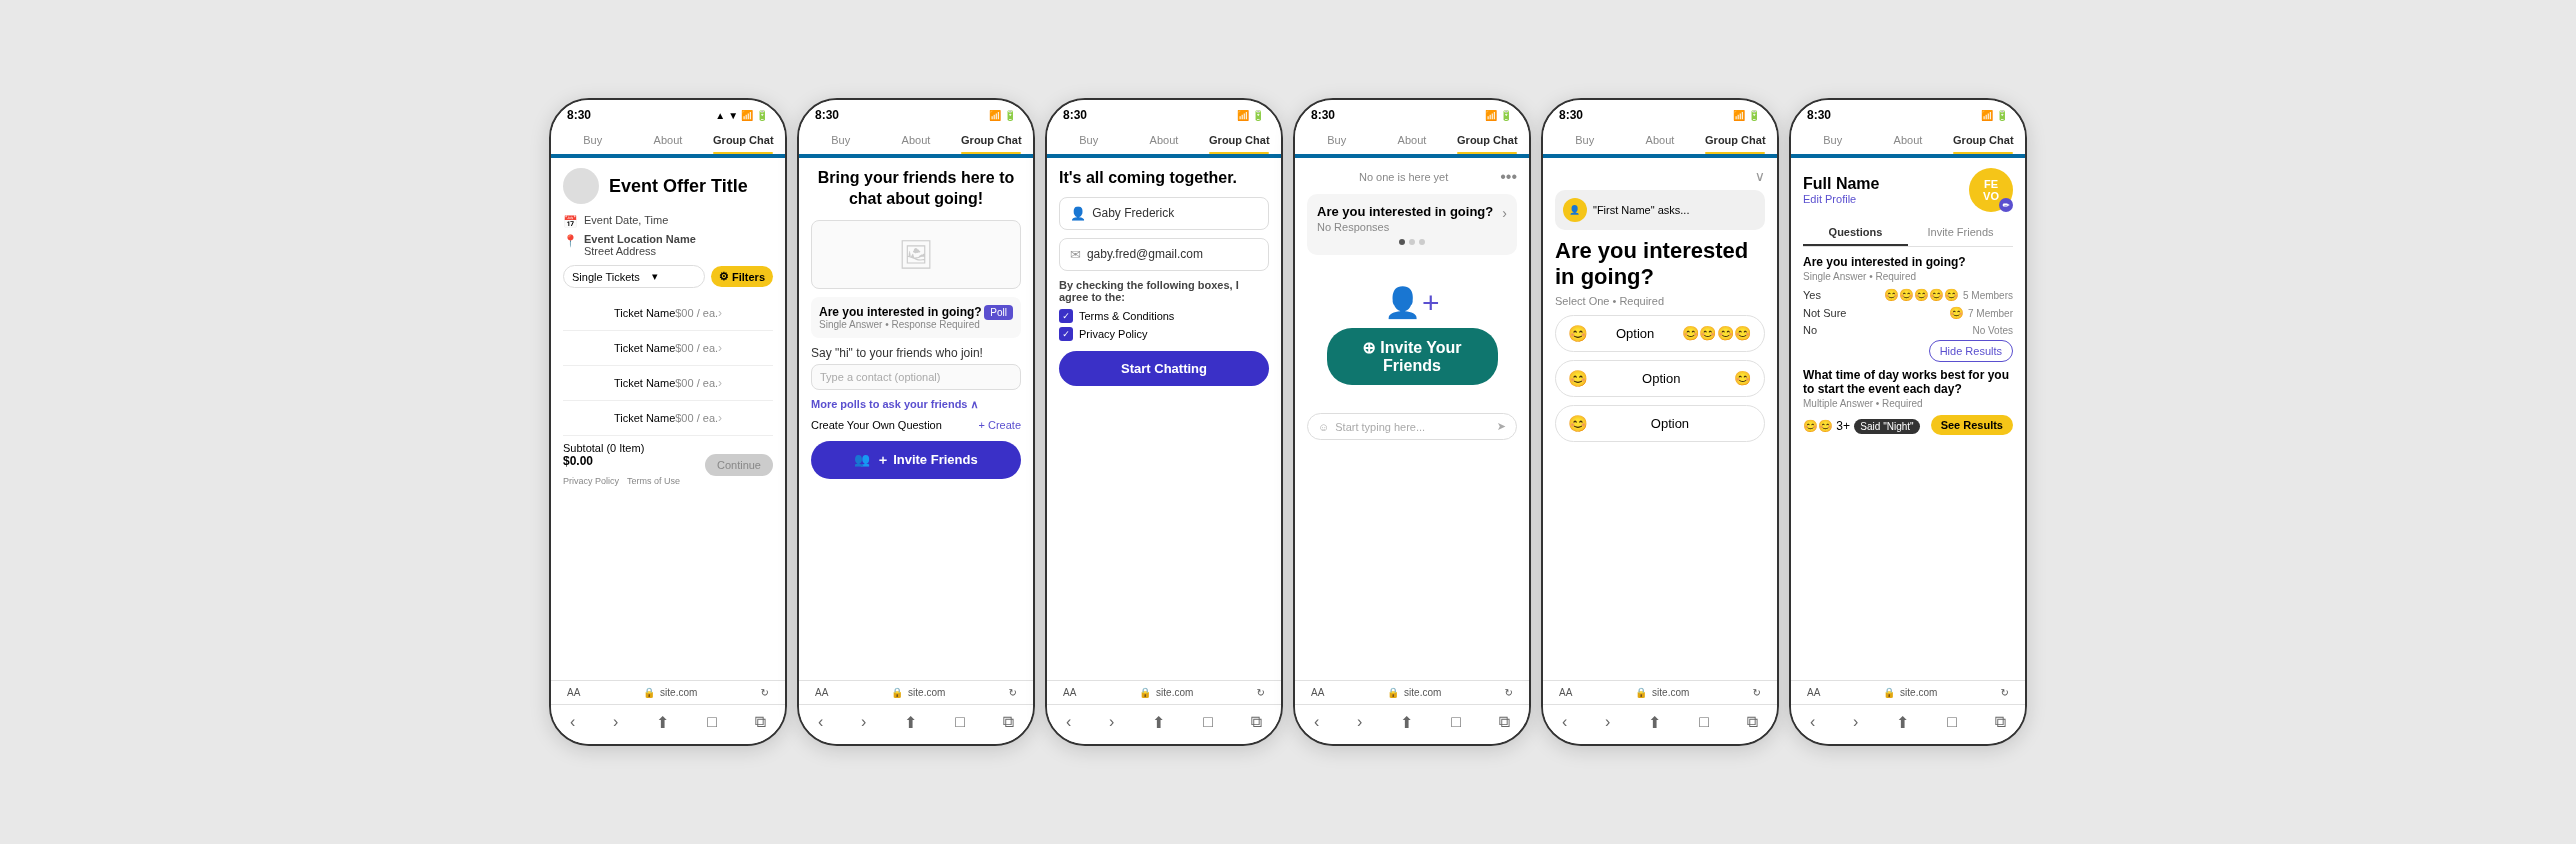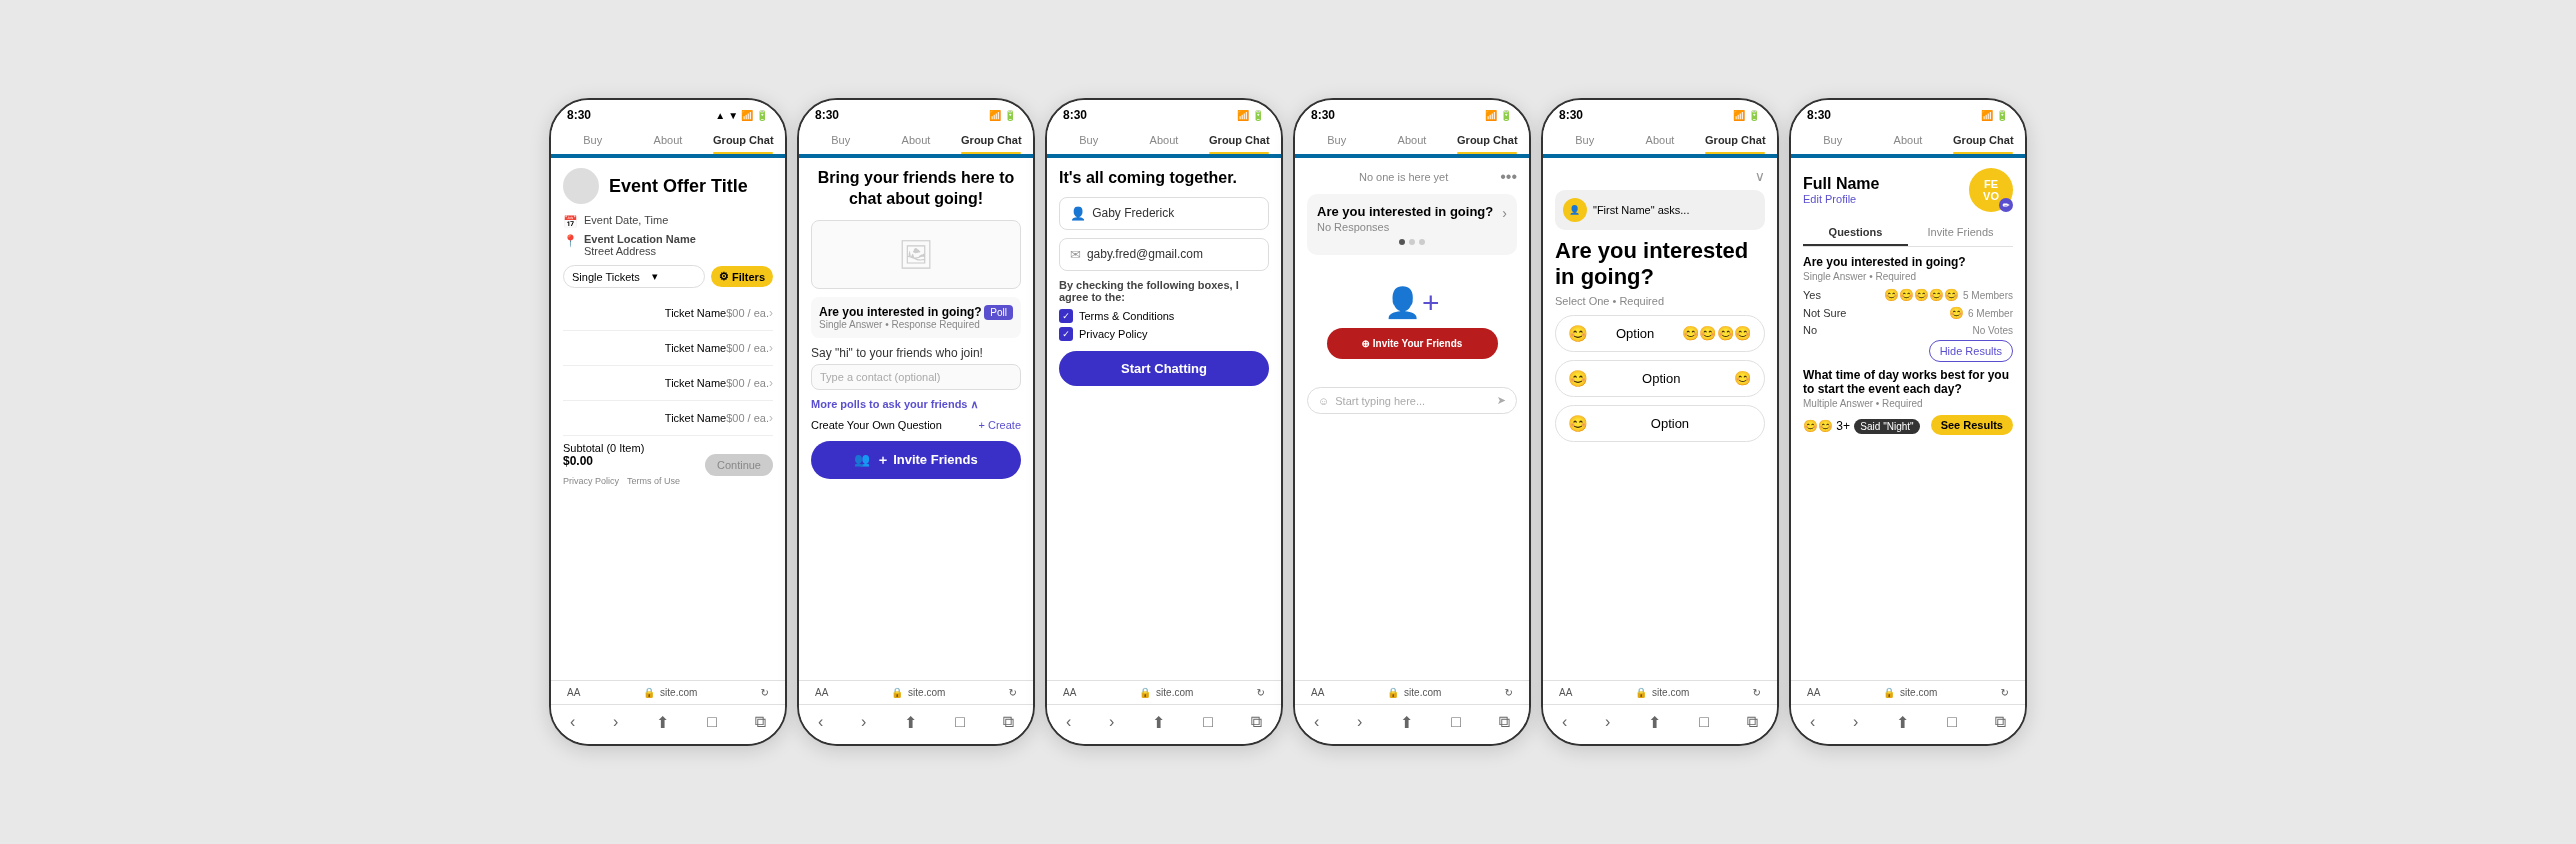--- a/index.html
+++ b/index.html
@@ -111,21 +111,21 @@
       display: flex; align-items: flex-end; gap: 12px;
       border: 1px solid #ddd; border-radius: 20px;
       padding: 4px 8px; font-size: 11px; flex: 1;
     }
     .filter-btn {
       background: #f5c518; border: none; border-radius: 20px;
       padding: 4px 8px; font-size: 11px; font-weight: 600;
       display: flex; align-items: center; gap: 3px; cursor: pointer;
     }
     .ticket-row {
-      display: flex; justify-content: flex-end; align-items: center;
+      display: flex; justify-content: center; align-items: center;
       padding: 10px 0; border-bottom: 1px solid #eee; font-size: 11px;
     }
     .ticket-row .price { color: #888; }
     .ticket-row-name { font-weight: 500; }
     .chevron { font-size: 12px; color: #bbb; }
     .subtotal { font-size: 11px; margin-top: 6px; }
     .subtotal .amount { font-size: 12px; font-weight: 600; }
     .continue-btn {
       background: #ccc; border-radius: 20px; padding: 5px 12px;
       font-size: 11px; color: #888; float: right; border: none;
@@ -201,22 +201,22 @@
     .poll-answer { font-size: 11px; color: #888; margin-bottom: 6px; }
     .poll-dots { display: flex; gap: 4px; justify-content: center; margin-top: 4px; }
     .poll-dot { width: 6px; height: 6px; border-radius: 50%; background: #ccc; }
     .poll-dot.active { background: #555; }
     .poll-arrow { font-size: 14px; color: #888; cursor: pointer; }
     .empty-state { text-align: center; padding: 20px 10px; }
     .empty-icon { font-size: 30px; color: #5a4fcf; margin-bottom: 8px; }
     .empty-text { font-size: 12px; color: #444; line-height: 1.4; margin-bottom: 12px; }
     .invite-btn-outline {
       width: 90%; margin: 0 auto; display: flex;
-      background: #b91c1c; color: #fff; border: none;
-      border-radius: 25px; padding: 10px; font-size: 10px; font-weight: 600;
+      background: #0f766e; color: #fff; border: none;
+      border-radius: 25px; padding: 10px; font-size: 16px; font-weight: 600;
       cursor: pointer; align-items: center; justify-content: center; gap: 6px;
     }
     .chat-input-bar {
       display: flex; align-items: center; gap: 6px;
       border: 1px solid #ddd; border-radius: 20px; padding: 6px 10px;
       margin-top: 8px; font-size: 11px; color: #aaa;
     }
 
     
     .p5-header { display: flex; justify-content: flex-end; margin-bottom: 6px; }
@@ -597,21 +597,21 @@
         <span class="answer-label">Yes</span>
         <span class="answer-count">
           <span class="emoji-count">😊😊😊😊😊</span>
           <span>5 Members</span>
         </span>
       </div>
       <div class="answer-row">
         <span class="answer-label">Not Sure</span>
         <span class="answer-count">
           <span class="emoji-count">😊</span>
-          <span>6 Member</span>
+          <span>7 Member</span>
         </span>
       </div>
       <div class="answer-row">
         <span class="answer-label">No</span>
         <span class="answer-count">
           <span>No Votes</span>
         </span>
       </div>
       <button class="hide-results-btn">Hide Results</button>
     </div>

